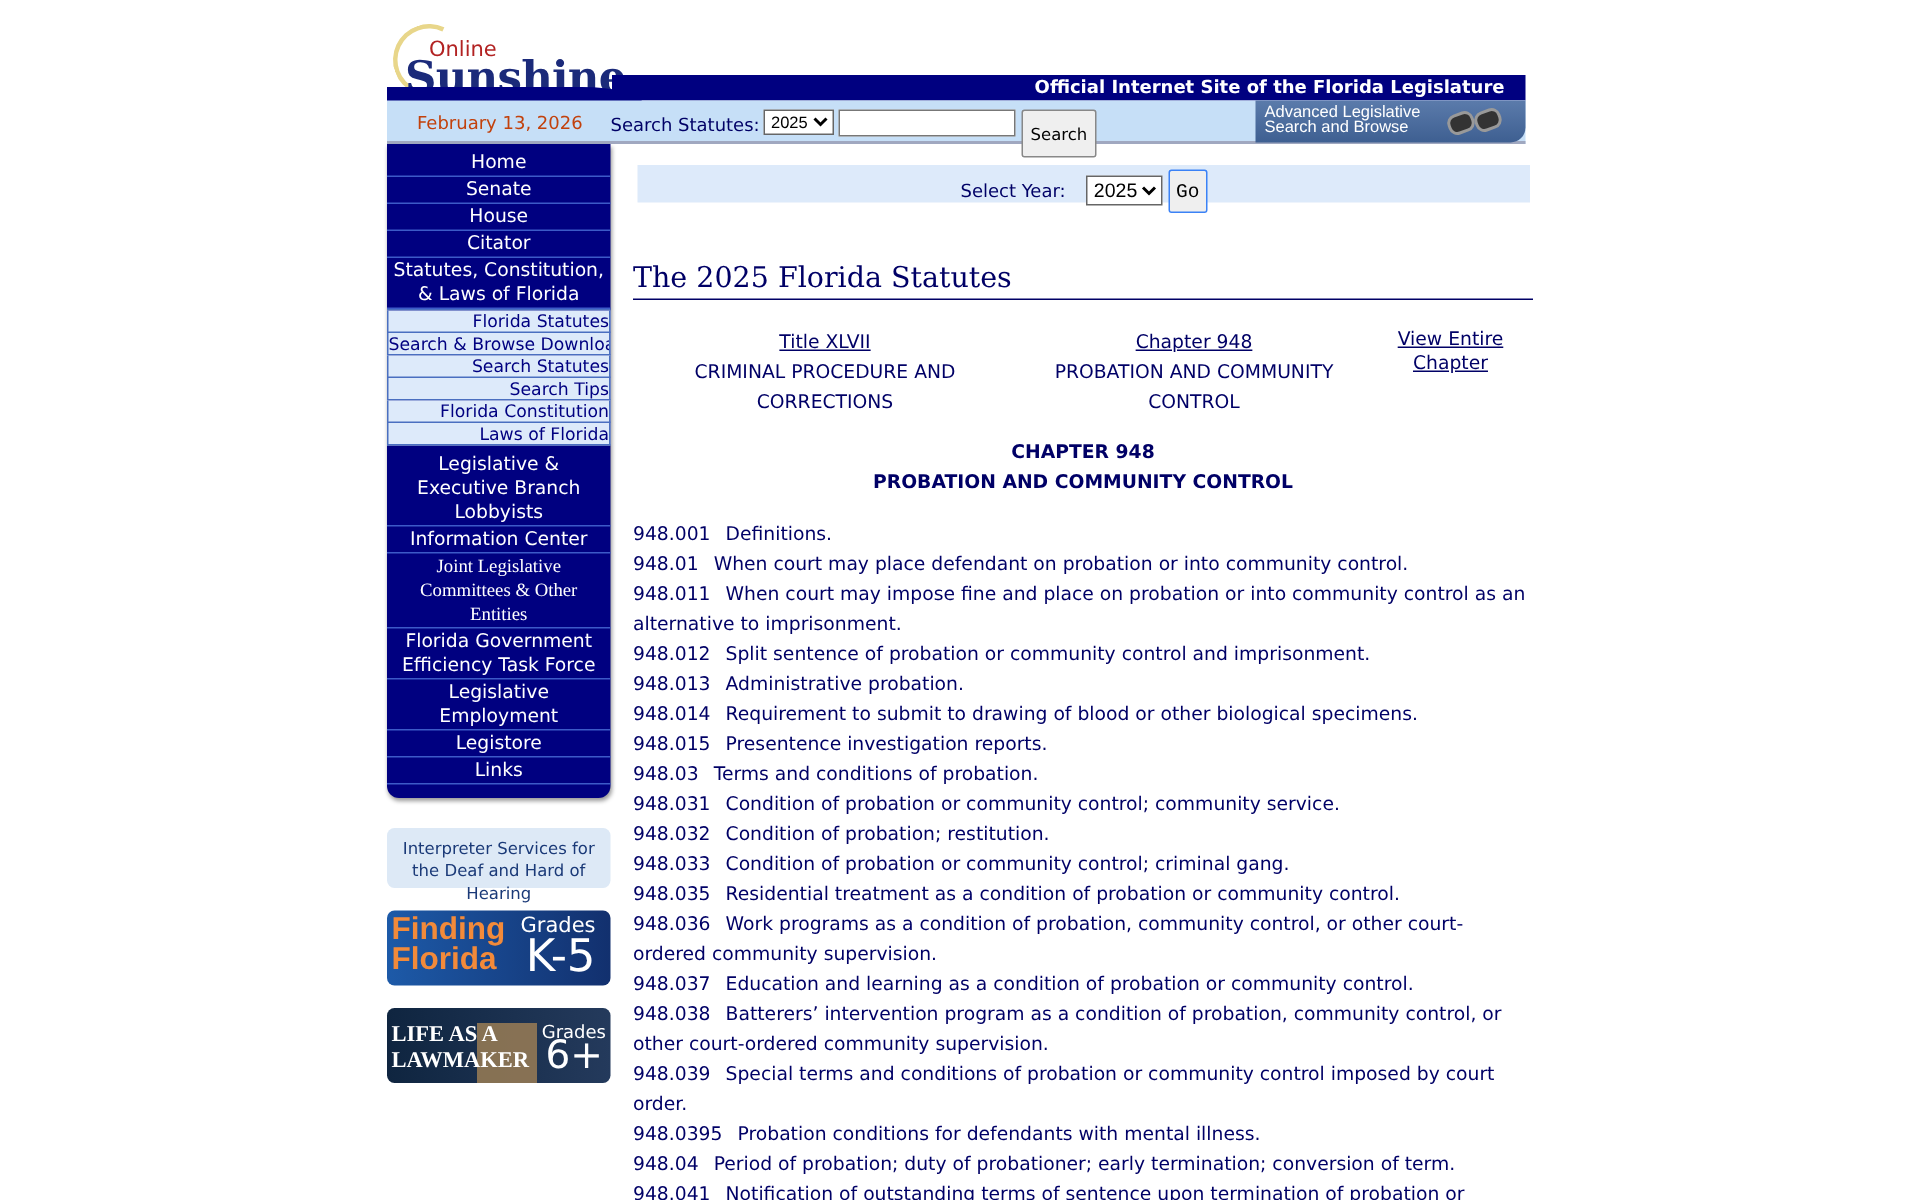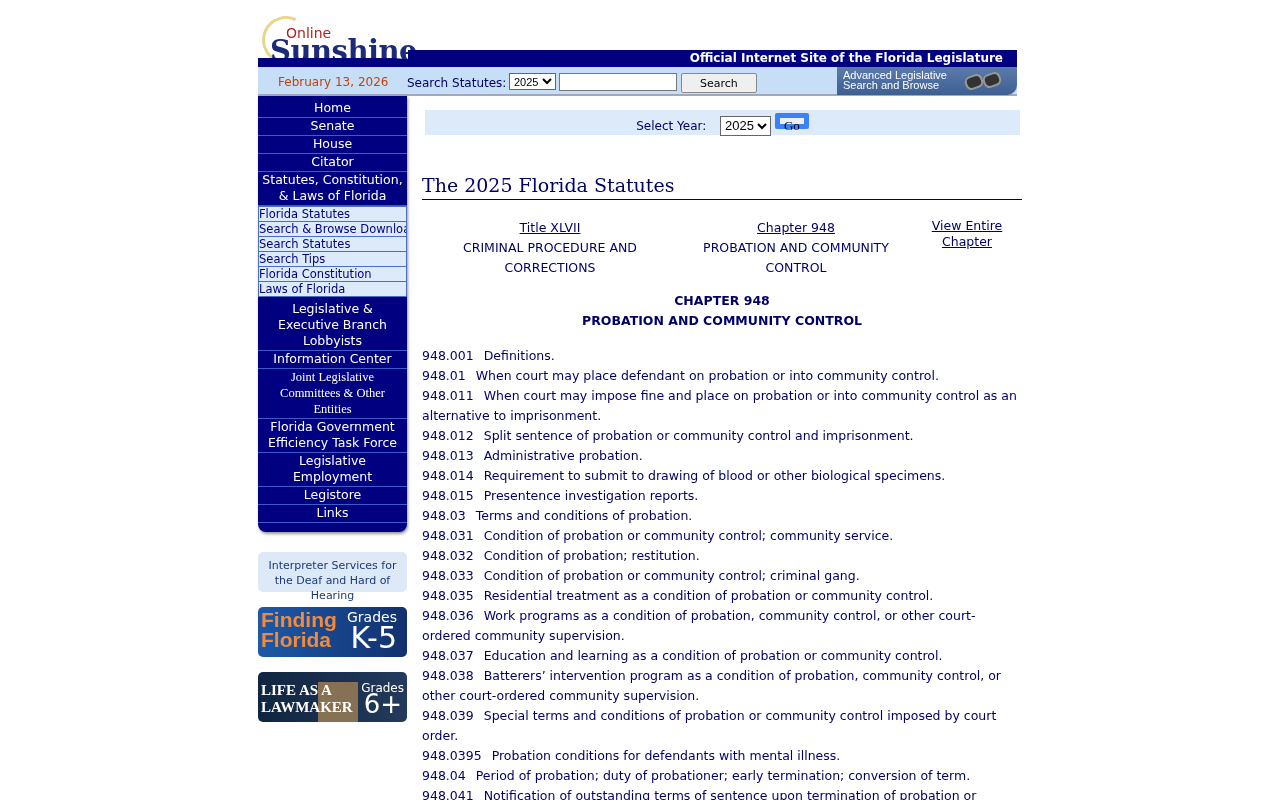--- a/index.html
+++ b/index.html
@@ -23,39 +23,39 @@
                   border-top-right-radius: 40px 10px; }
   #banner-text { position: absolute; right: 14px; top: 1px; color: #fff; font-size: 12px; font-weight: bold; }
   #searchbar { position: absolute; left: 0; top: 67px; width: 759px; height: 29px; background: #c6dff7;
                border-bottom: 2px solid #a0a8c0; }
   #searchbar .date { position: absolute; left: 20px; top: 8px; font-size: 12px; color: #c2410c; }
   #searchbar .lbl { position: absolute; left: 149px; top: 9px; font-size: 12px; color: #000066; }
   #searchbar select { position: absolute; left: 251px; top: 6px; height: 17px; font-size: 11px; padding: 0;
                       border: 1px solid #666; background: #fff; }
   #searchbar input { position: absolute; left: 301px; top: 6px; width: 118px; height: 18px;
                      border: 1px solid #777; background: #fff; }
-  #searchbar button { position: absolute; left: 423px; top: 6px; height: 20px; font-size: 11px; padding: 0 18px;
+  #searchbar button { position: absolute; left: 423px; top: 6px; height: 32px; font-size: 11px; padding: 0 5px;
                       border: 1px solid #888; background: #efefef; border-radius: 2px;
                       font-family: "DejaVu Sans", sans-serif; }
   #adv { position: absolute; left: 579px; top: 67px; width: 180px; height: 28px;
          background: linear-gradient(#5b7bab, #3e5f91); border-bottom-right-radius: 10px; }
   #adv .t { position: absolute; left: 6px; top: 3px; color: #fff; font-size: 11px; line-height: 10px;
             font-family: "Liberation Sans", sans-serif; }
   #adv .bino { position: absolute; right: 12px; top: 6px; width: 40px; height: 18px; }
   #adv .bino span { position: absolute; width: 18px; height: 14px; background: #333; border-radius: 6px;
                     border: 2px solid #999; transform: rotate(-20deg); }
 
   
   #sidebar { position: absolute; left: 0; top: 96px; width: 149px; }
   #nav { background: #000080; border-bottom-left-radius: 8px; border-bottom-right-radius: 8px;
          box-shadow: 1px 2px 3px #999; padding-bottom: 9px; }
   .nav-item { display: block; color: #fff; font-size: 12.5px; text-align: center; line-height: 16px;
               padding: 0 2px 1px; border-bottom: 1px solid #3c5ac8; text-decoration: none; }
   .nav-item.first { padding-top: 4px; }
-  .sub-item { display: block; background: #ddeafa; color: #000080; font-size: 11.5px; text-align: left;
+  .sub-item { display: block; background: #ddeafa; color: #000080; font-size: 11.5px; text-align: right;
               line-height: 14px; border: 1px solid #4a6fc0; border-top: 0; margin: 0 0px; text-decoration: none;
               white-space: nowrap; overflow: hidden; }
   .sub-wrap { border-top: 1px solid #4a6fc0; padding-bottom: 2px; }
   #interp { margin-top: 20px; background: #dde9f6; border-radius: 5px; height: 40px; padding-top: 6px;
             text-align: center; font-size: 11px; line-height: 15px; color: #1b3a78; }
   .promo { margin-top: 15px; height: 50px; border-radius: 5px; position: relative; overflow: hidden; }
   #promo1 { background: linear-gradient(90deg, #1d5aa8, #12306e); }
   #promo1 .a { position: absolute; left: 3px; top: 3px; color: #f28a3a; font-size: 21px; line-height: 20px;
                font-family: "Liberation Sans", sans-serif; font-weight: bold; }
   #promo1 .g { position: absolute; right: 10px; top: 2px; color: #fff; font-size: 14px; }
@@ -65,22 +65,22 @@
   #promo2 .a { position: absolute; left: 3px; top: 10px; color: #fff; font-size: 15px; line-height: 17px;
                font-family: "Liberation Serif", serif; font-weight: bold; }
   #promo2 .g { position: absolute; right: 3px; top: 9px; color: #fff; font-size: 12px; }
   #promo2 .k { position: absolute; right: 5px; top: 18px; color: #fff; font-size: 26px; line-height: 28px; }
 
   
   #content { position: absolute; left: 164px; top: 96px; width: 600px; }
   #yearbar { margin-left: 3px; margin-top: 14px; width: 595px; height: 25px; background: #ddeafa;
              text-align: center; font-size: 12px; padding-top: 3px; }
   #yearbar select { font-size: 13px; height: 20px; margin-left: 10px; border: 1px solid #666; background: #fff; padding: 0; }
-  #yearbar button { font-size: 13px; height: 16px; padding: 0 4px; border: 5px solid #3b82f6; background: #efefef;
-                    border-radius: 2px; font-family: Liberation Serif, serif; }
+  #yearbar button { font-size: 13px; height: 29px; padding: 0 4px; border: 1px solid #3b82f6; background: #efefef;
+                    border-radius: 2px; font-family: Liberation Mono, monospace; }
   #page-title { margin-top: 39px; font-family: "DejaVu Serif", serif; font-size: 19px; color: #000066;
                 padding-bottom: 3px; border-bottom: 1px solid #000066; }
   #crumbs { position: relative; height: 80px; margin-top: 20px; font-size: 12.5px; }
   .crumb { position: absolute; text-align: center; line-height: 20px; }
   .crumb a { color: #000066; text-decoration: underline; }
   #c1 { left: 20px; width: 216px; top: -2px; }
   #c2 { left: 264px; width: 220px; top: -2px; }
   #c3 { left: 504px; width: 82px; top: -2px; line-height: 16px; }
   #chap-head { text-align: center; font-size: 12.5px; line-height: 20px; margin-top: -9px; font-weight: bold; }
   #sections { margin-top: 15px; font-size: 12.5px; line-height: 20px; }

